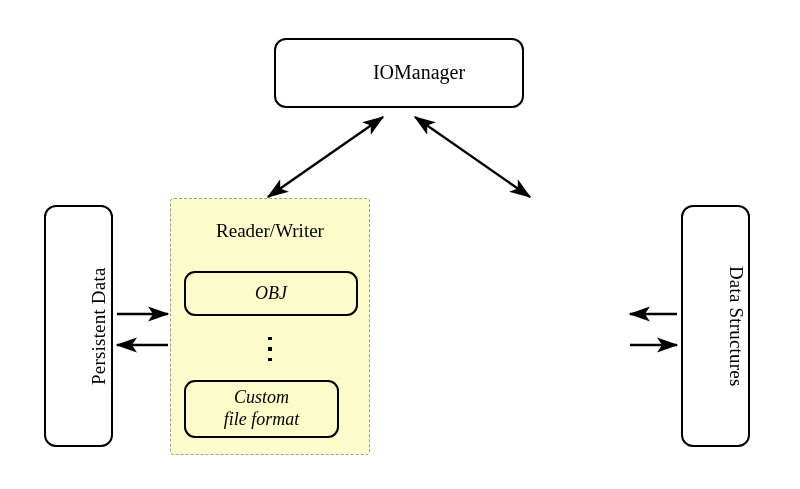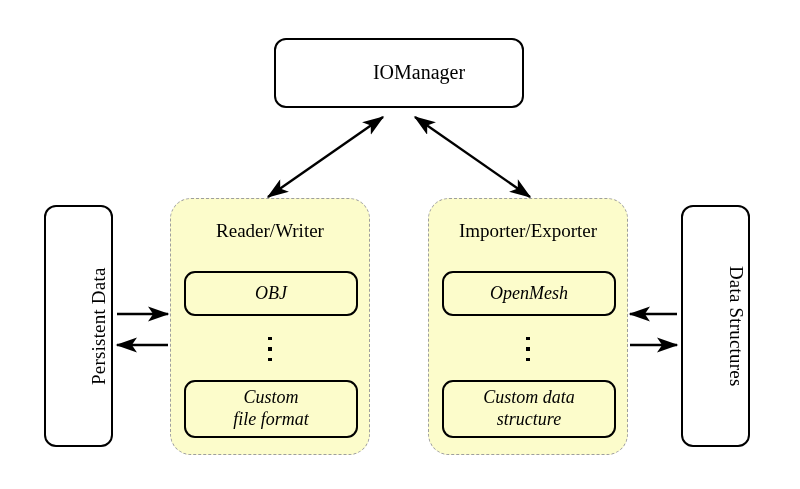--- a/index.html
+++ b/index.html
@@ -78,21 +78,21 @@
   }
   .rot-ccw { transform: rotate(-90deg); }
   .rot-cw  { transform: rotate(90deg); }
 
   
   .group-panel {
     position: absolute;
     box-sizing: border-box;
     background: #fcfccb;
     border: 1.6px dashed #9e9e9e;
-    border-radius: 21px;
+    border-radius: 4px;
   }
   #group-reader-writer {
     left: 170px;
     top: 198px;
     width: 200px;
     height: 257px;
   }
   #group-importer-exporter {
     left: 428px;
     top: 198px;
@@ -126,21 +126,21 @@
   }
   .inner-top {
     left: 13px;
     top: 72px;
     width: 174px;
     height: 45px;
   }
   .inner-bottom {
     left: 13px;
     top: 181px;
-    width: 174px;
+    width: 155px;
     height: 58px;
   }
 
   
   .vdots {
     position: absolute;
     left: 0;
     right: 0;
     top: 127px;
     height: 46px;
@@ -221,34 +221,14 @@
     </div>
 
     <div class="inner-node inner-bottom">
       <span>
         <span>Custom</span><br>
         <span>file format</span>
       </span>
     </div>
   </div>
 
-  <div class="group-panel" id="group-importer-exporter">
-    <div class="group-title">Importer/Exporter</div>
-
-    <div class="inner-node inner-top">
-      <span>OpenMesh</span>
-    </div>
-
-    <div class="vdots">
-      <i></i>
-        <i></i>
-        <i></i>
-    </div>
-
-    <div class="inner-node inner-bottom">
-      <span>
-        <span>Custom data</span><br>
-        <span>structure</span>
-      </span>
-    </div>
-  </div>
 
 </div>
 
 </body></html>

